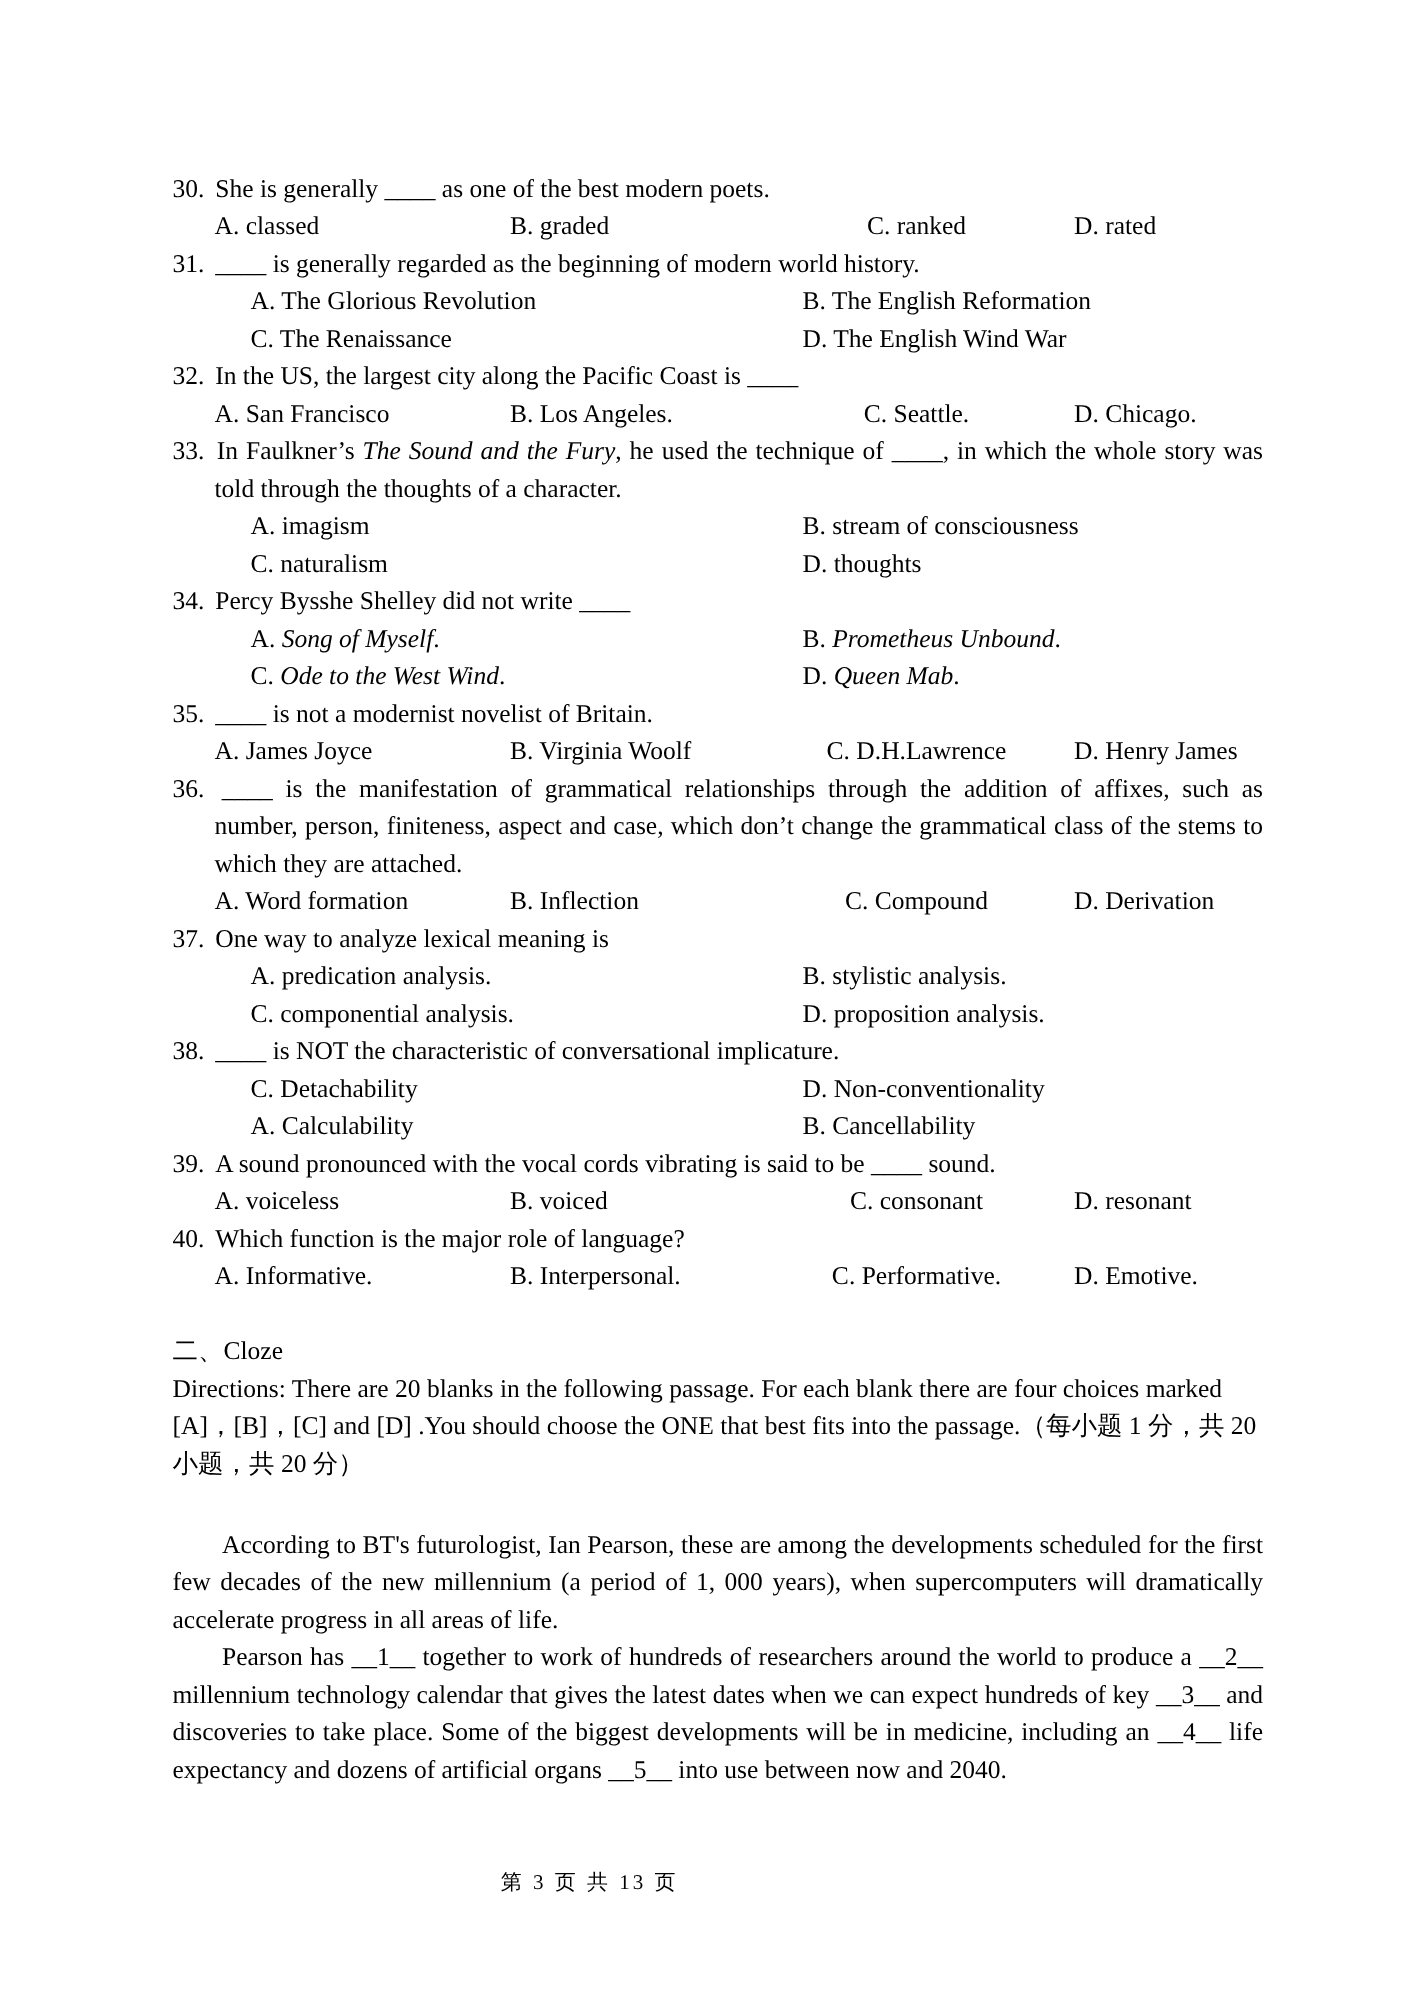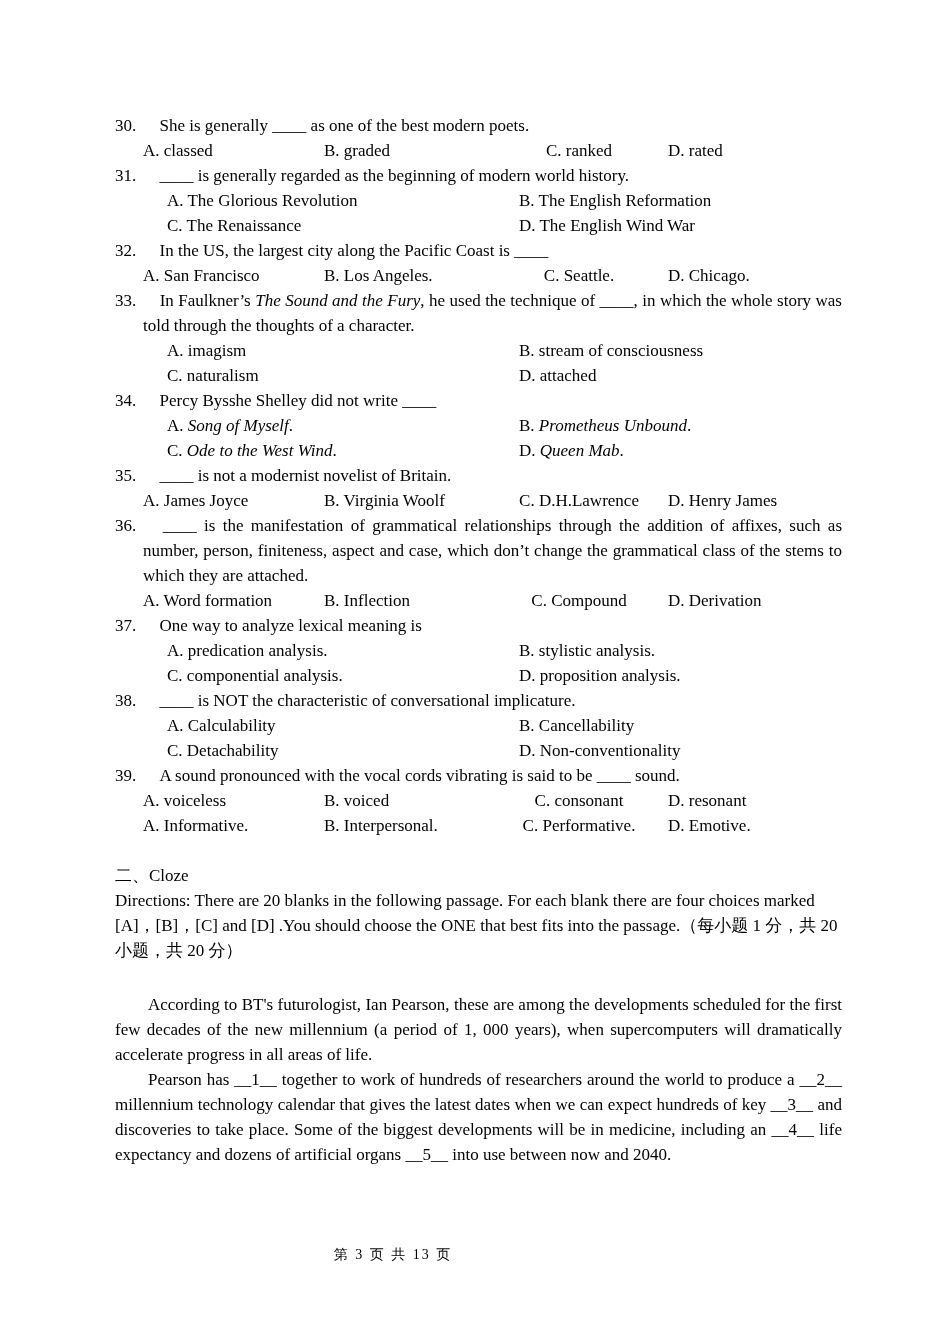--- a/index.html
+++ b/index.html
@@ -16,22 +16,22 @@
     left: 115px; top: 113px;
     width: 727px;
     font-size: 17px;
     line-height: 25px;
   }
   .stem {
     text-align: justify;
     padding-left: 28px;
     text-indent: -28px;
   }
-  .qnum { margin-right: 19px; }
-  .opt-row { display: flex; padding-left: 28px; }
+  .qnum { margin-right: 3px; }
+  .opt-row { display: flex; padding-left: 28px; gap: 16px; }
   .opt { display: block; white-space: nowrap; overflow: hidden; }
   .opt-row.four .opt:nth-child(1) { width: 181px; }
   .opt-row.four .opt:nth-child(2) { width: 166px; }
   .opt-row.four .opt:nth-child(3) { width: 178px; text-align: center; }
   .opt-row.four .opt:nth-child(4) { flex: 1; }
   .opt-row.two  .opt:nth-child(1) { width: 352px; margin-left: 24px; }
   .opt-row.two  .opt:nth-child(2) { flex: 1; }
   .section-heading { margin-top: 25px; }
   .passage { margin-top: 29px; }
   .passage p { text-align: justify; text-indent: 33px; }
@@ -81,21 +81,21 @@
         </div>
       </div>
       <div class="question">
         <div class="stem"><span class="qnum">33. </span><span>In Faulkner’s </span><i>The Sound and the Fury</i><span>, he used the technique of ____, in which the whole story was told through the thoughts of a character.</span></div>
         <div class="opt-row two">
           <span class="opt"><span class="opt-label">A. </span><span>imagism</span></span>
           <span class="opt"><span class="opt-label">B. </span><span>stream of consciousness</span></span>
         </div>
         <div class="opt-row two">
           <span class="opt"><span class="opt-label">C. </span><span>naturalism</span></span>
-          <span class="opt"><span class="opt-label">D. </span><span>attached</span></span>
+          <span class="opt"><span class="opt-label">D. </span><span>thoughts</span></span>
         </div>
       </div>
       <div class="question">
         <div class="stem"><span class="qnum">34. </span><span>Percy Bysshe Shelley did not write ____</span></div>
         <div class="opt-row two">
           <span class="opt"><span class="opt-label">A. </span><i>Song of Myself</i><span>.</span></span>
           <span class="opt"><span class="opt-label">B. </span><i>Prometheus Unbound</i><span>.</span></span>
         </div>
         <div class="opt-row two">
           <span class="opt"><span class="opt-label">C. </span><i>Ode to the West Wind</i><span>.</span></span>
@@ -127,38 +127,39 @@
           <span class="opt"><span class="opt-label">B. </span><span>stylistic analysis.</span></span>
         </div>
         <div class="opt-row two">
           <span class="opt"><span class="opt-label">C. </span><span>componential analysis.</span></span>
           <span class="opt"><span class="opt-label">D. </span><span>proposition analysis.</span></span>
         </div>
       </div>
       <div class="question">
         <div class="stem"><span class="qnum">38. </span><span>____ is NOT the characteristic of conversational implicature.</span></div>
         <div class="opt-row two">
+          <span class="opt"><span class="opt-label">C. </span><span>Detachability</span></span>
+          <span class="opt"><span class="opt-label">D. </span><span>Non-conventionality</span></span>
+        </div>
+        <div class="opt-row two">
           <span class="opt"><span class="opt-label">A. </span><span>Calculability</span></span>
           <span class="opt"><span class="opt-label">B. </span><span>Cancellability</span></span>
-        </div>
-        <div class="opt-row two">
-          <span class="opt"><span class="opt-label">C. </span><span>Detachability</span></span>
-          <span class="opt"><span class="opt-label">D. </span><span>Non-conventionality</span></span>
         </div>
       </div>
       <div class="question">
         <div class="stem"><span class="qnum">39. </span><span>A sound pronounced with the vocal cords vibrating is said to be ____ sound.</span></div>
         <div class="opt-row four">
           <span class="opt"><span class="opt-label">A. </span><span>voiceless</span></span>
           <span class="opt"><span class="opt-label">B. </span><span>voiced</span></span>
           <span class="opt"><span class="opt-label">C. </span><span>consonant</span></span>
           <span class="opt"><span class="opt-label">D. </span><span>resonant</span></span>
         </div>
       </div>
       <div class="question">
+        <div class="stem"><span class="qnum">40. </span><span>Which function is the major role of language?</span></div>
         <div class="opt-row four">
           <span class="opt"><span class="opt-label">A. </span><span>Informative.</span></span>
           <span class="opt"><span class="opt-label">B. </span><span>Interpersonal.</span></span>
           <span class="opt"><span class="opt-label">C. </span><span>Performative.</span></span>
           <span class="opt"><span class="opt-label">D. </span><span>Emotive.</span></span>
         </div>
       </div>
     </div>
 
   <div class="section-heading">二、Cloze</div>

